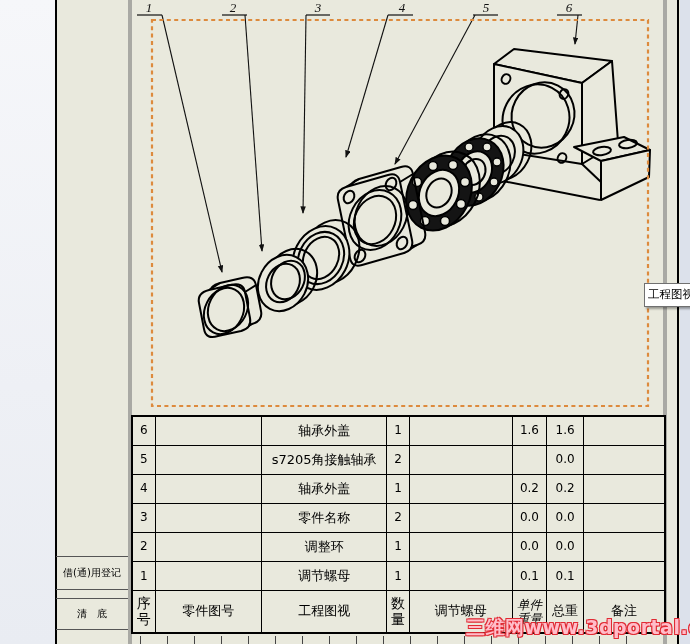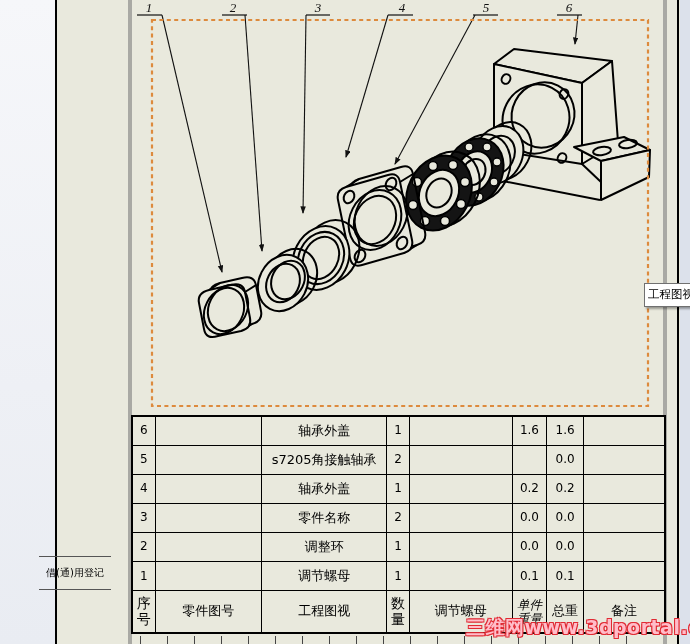--- a/index.html
+++ b/index.html
@@ -34,21 +34,21 @@
   #bom td.num{font-size:12px;}
   .vtext{width:15px;margin:0 auto;word-break:break-all;line-height:1.12;font-size:14px;}
   .wrap2{width:30px;margin:0 auto;word-break:break-all;line-height:1.12;font-size:12.5px;font-style:italic;}
   #bom td{outline-color:#000;}
 
   
   .under-ticks{position:absolute;left:140px;top:636px;width:510px;height:8px;
     background:repeating-linear-gradient(90deg,#444 0 1px,transparent 1px 27px);}
 
   
-  .side-box{position:absolute;left:39px;width:72px;border-top:1px solid #555;border-bottom:1px solid #555;
+  .side-box{position:absolute;left:56px;width:72px;border-top:1px solid #555;border-bottom:1px solid #555;
     display:flex;align-items:center;justify-content:center;font-size:10px;white-space:nowrap;text-align:center;}
   .side-box1{top:556px;height:32px;}
   .side-box2{top:598px;height:30px;}
 
   
   .watermark{position:absolute;left:466px;top:615px;font-size:19px;font-weight:bold;
     letter-spacing:.5px;color:#ffbdc9;white-space:nowrap;
     text-shadow:-1px -1px 0 #e02a33,1px -1px 0 #e02a33,-1px 1px 0 #e02a33,1px 1px 0 #e02a33,0 0 1px #e02a33;
     z-index:40;}
 
@@ -295,20 +295,23 @@
       <td>备注</td>
     </tr>
   </tbody>
     </table>
 
   <div class="under-ticks"></div>
 
   <div class="side-box side-box1">
     <span>借(通)用登记</span>
   </div>
+  <div class="side-box side-box2">
+    <span>清　底</span>
+  </div>
 
   <div class="watermark">三维网www.3dportal.cn</div>
 
   <div class="tooltip">
     <span>工程图视</span>
   </div>
 
 </div>
 
 </body></html>

